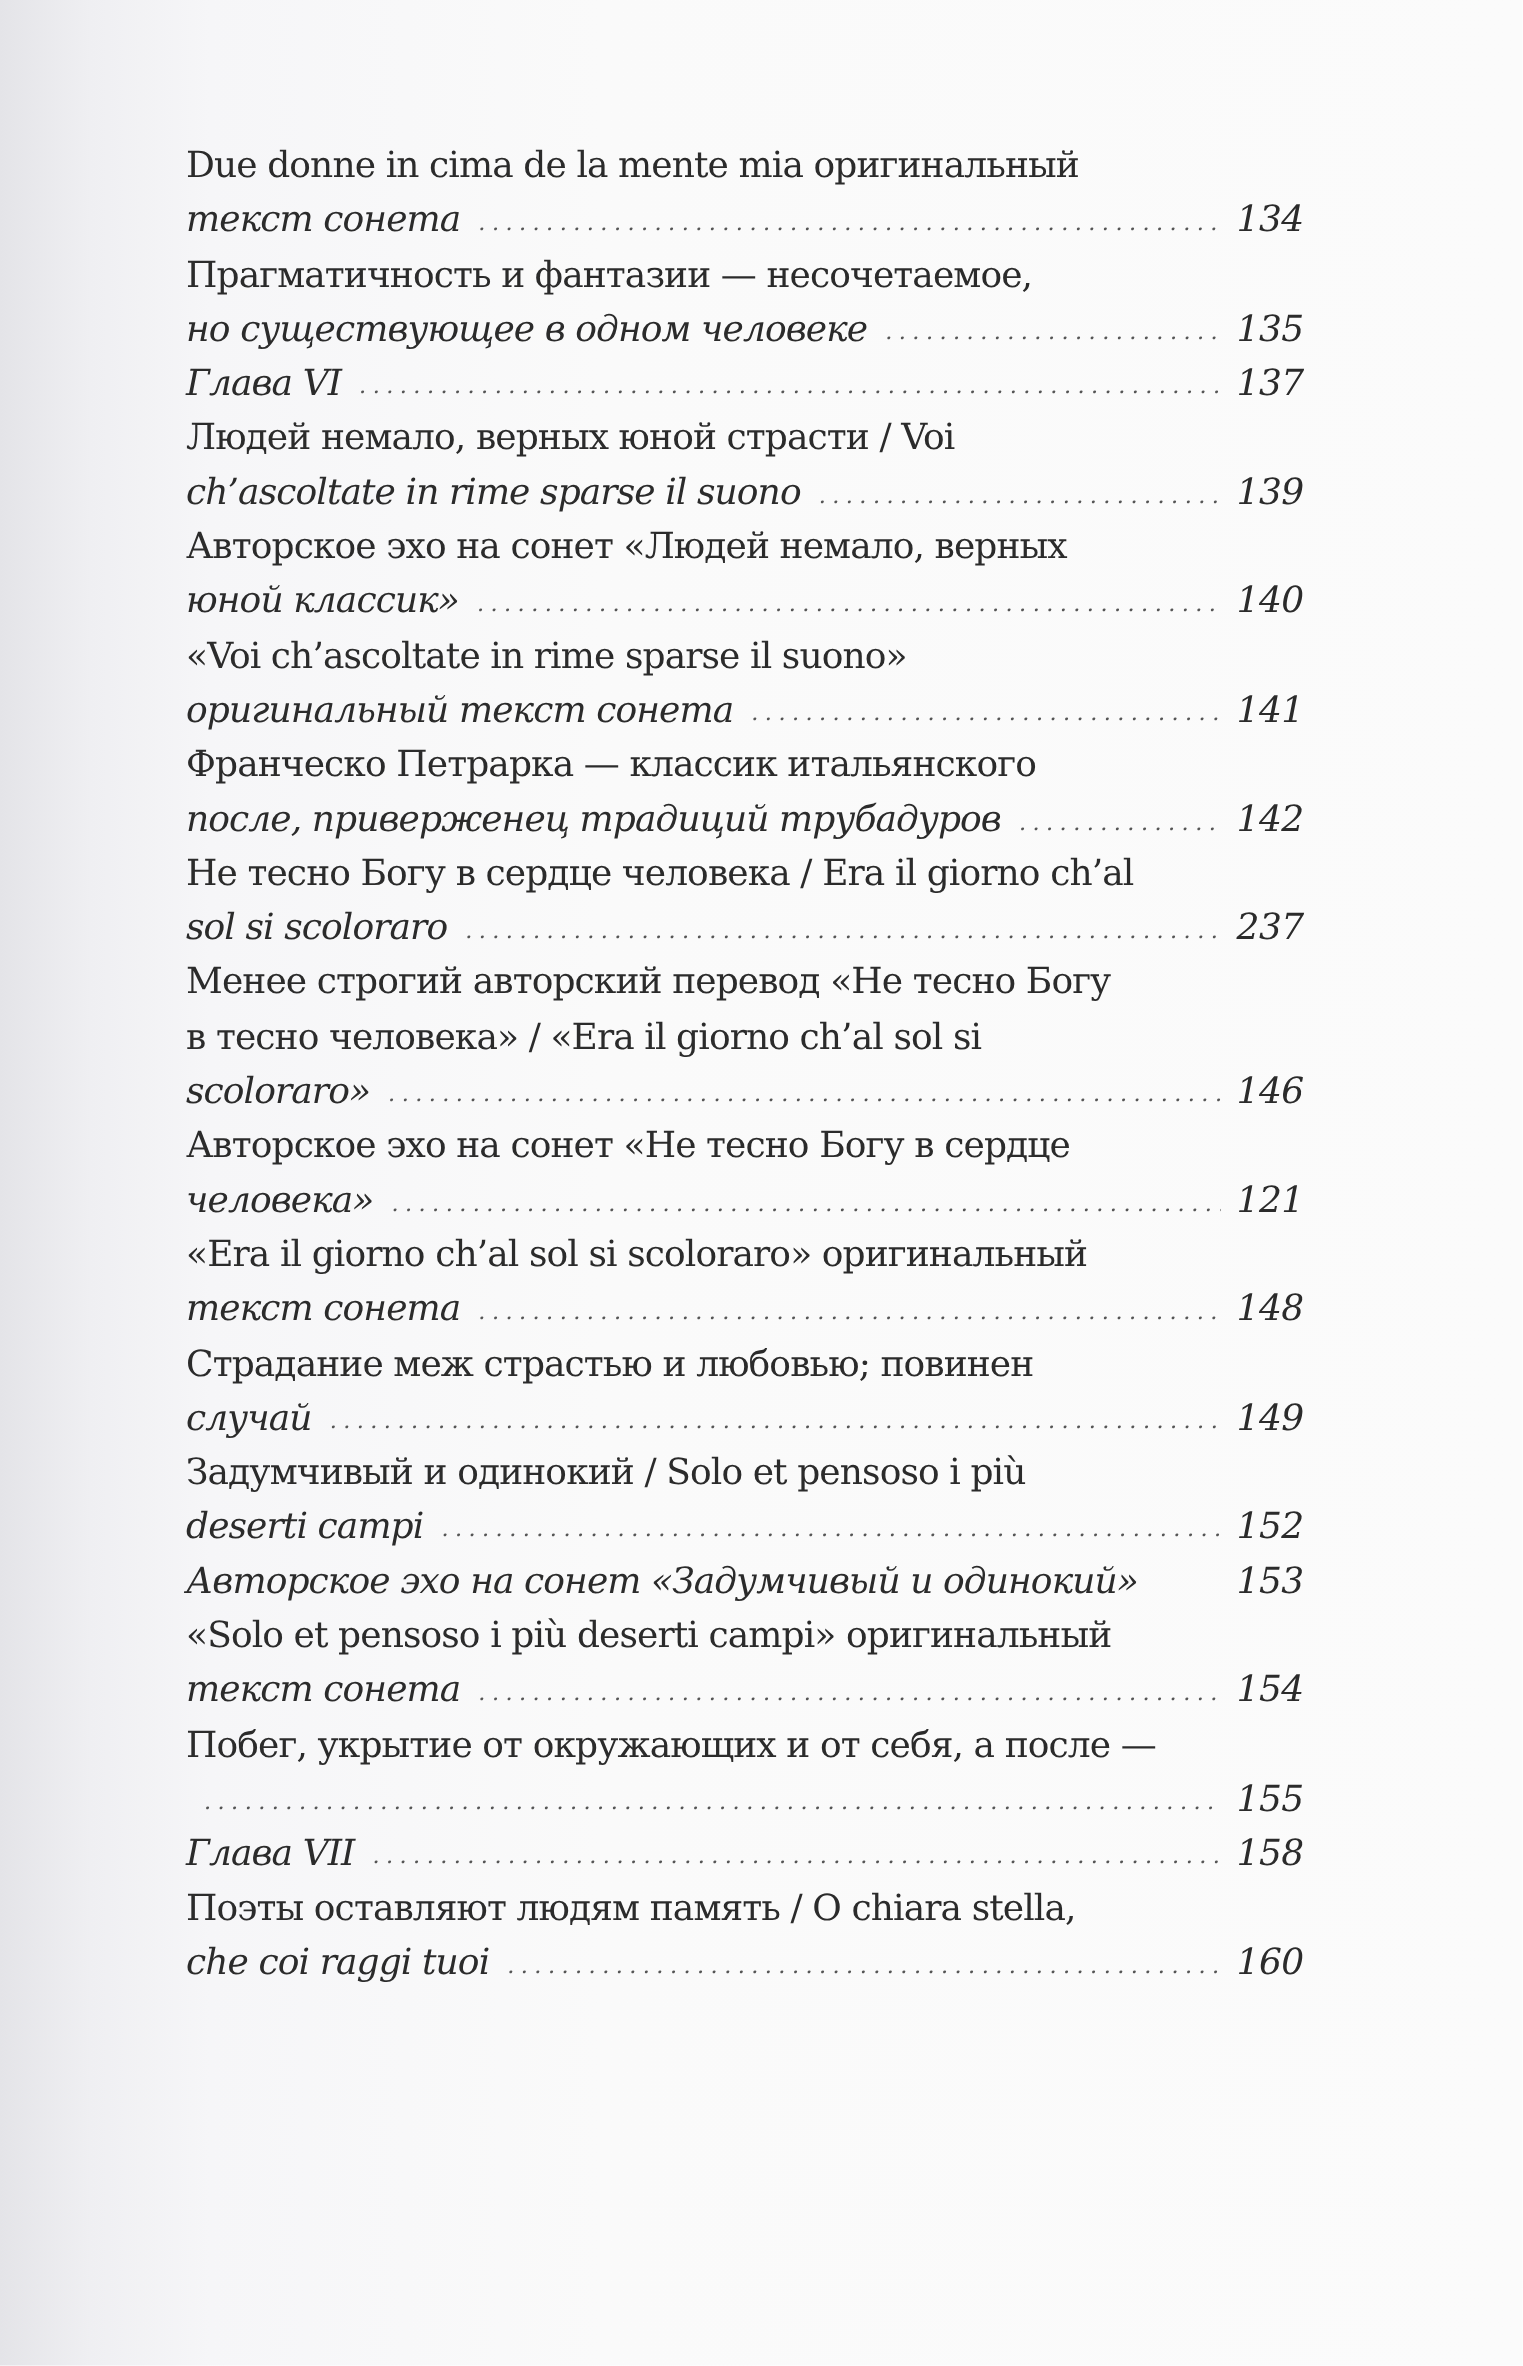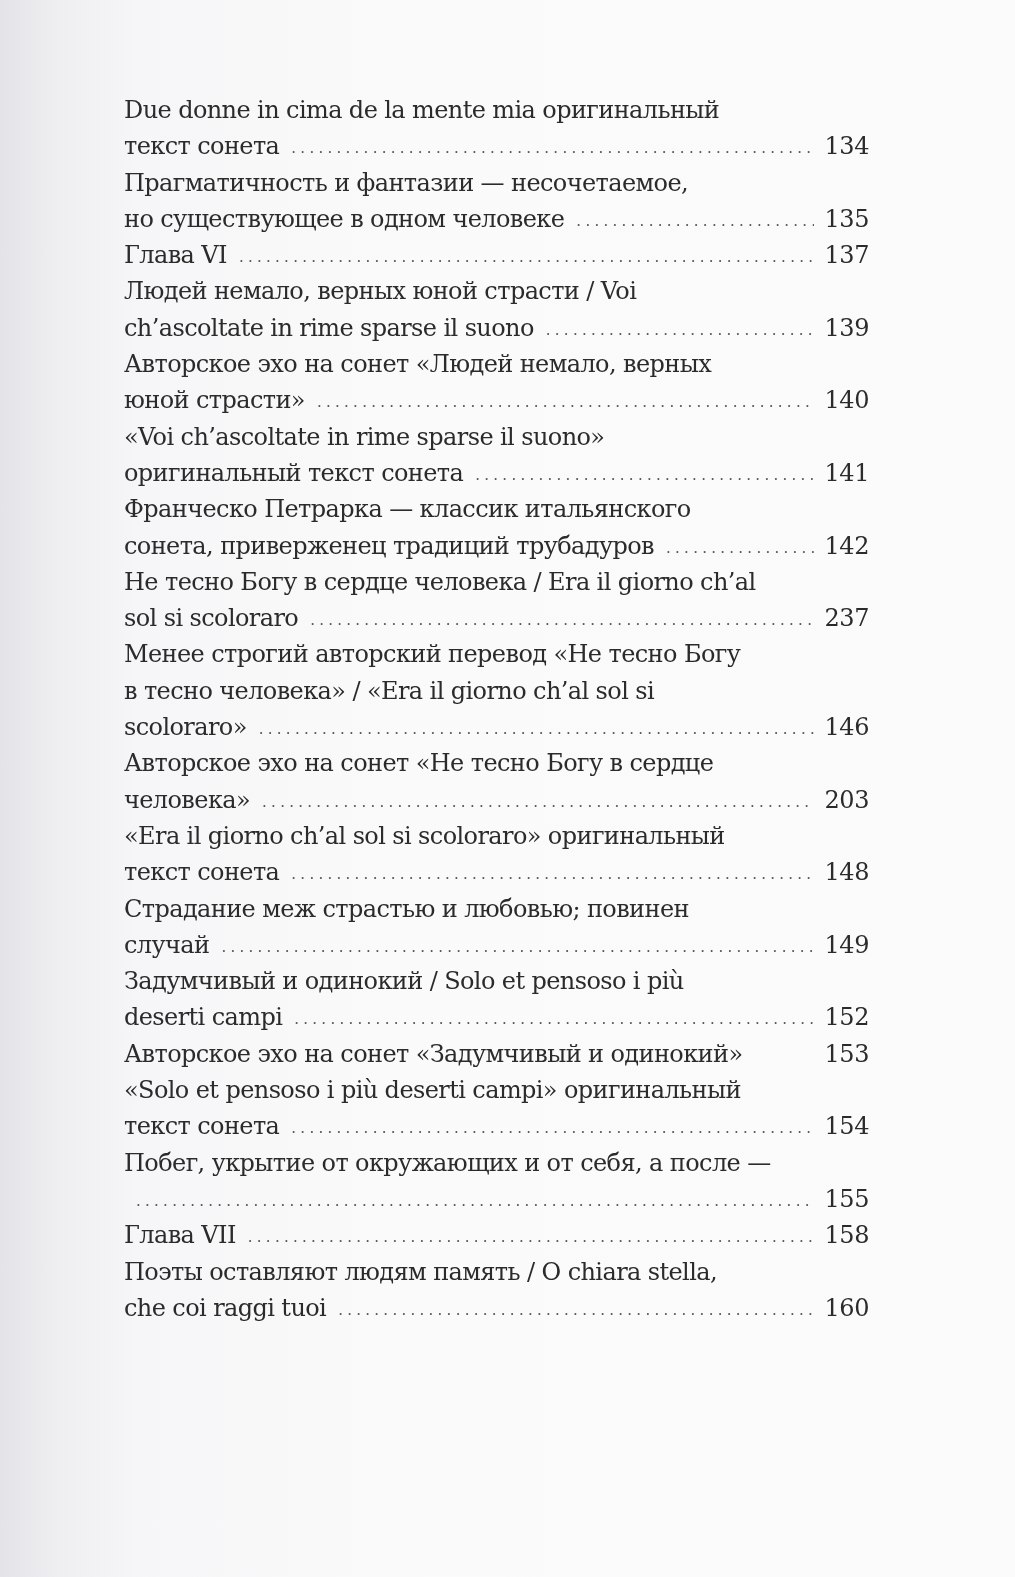--- a/index.html
+++ b/index.html
@@ -34,20 +34,21 @@
   .line {
     height: 36.3px;
     line-height: 36.3px;
     font-size: 24px;
     white-space: nowrap;
     letter-spacing: -0.6px;
   }
   .line.last {
     display: flex;
     align-items: baseline;
+    font-style: italic;
   }
   .line .text {
     flex: 0 0 auto;
   }
   .line .leader {
     flex: 1 1 auto;
     overflow: hidden;
     margin: 0 10px 0 12px;
     color: #555;
     letter-spacing: 3.2px;
@@ -102,37 +103,37 @@
         <div class="line"><span class="text">Людей немало, верных юной страсти / Voi</span></div>
         <div class="line last">
           <span class="text">ch’ascoltate in rime sparse il suono</span>
           <span class="leader"></span>
           <span class="page-num">139</span>
         </div>
       </div>
       <div class="toc-entry">
         <div class="line"><span class="text">Авторское эхо на сонет «Людей немало, верных</span></div>
         <div class="line last">
-          <span class="text">юной страсти»</span>
+          <span class="text">юной классик»</span>
           <span class="leader"></span>
           <span class="page-num">140</span>
         </div>
       </div>
       <div class="toc-entry">
         <div class="line"><span class="text">«Voi ch’ascoltate in rime sparse il suono»</span></div>
         <div class="line last">
           <span class="text">оригинальный текст сонета</span>
           <span class="leader"></span>
           <span class="page-num">141</span>
         </div>
       </div>
       <div class="toc-entry">
         <div class="line"><span class="text">Франческо Петрарка — классик итальянского</span></div>
         <div class="line last">
-          <span class="text">сонета, приверженец традиций трубадуров</span>
+          <span class="text">после, приверженец традиций трубадуров</span>
           <span class="leader"></span>
           <span class="page-num">142</span>
         </div>
       </div>
       <div class="toc-entry">
         <div class="line"><span class="text">Не тесно Богу в сердце человека / Era il giorno ch’al</span></div>
         <div class="line last">
           <span class="text">sol si scoloraro</span>
           <span class="leader"></span>
           <span class="page-num">237</span>
@@ -145,21 +146,21 @@
           <span class="text">scoloraro»</span>
           <span class="leader"></span>
           <span class="page-num">146</span>
         </div>
       </div>
       <div class="toc-entry">
         <div class="line"><span class="text">Авторское эхо на сонет «Не тесно Богу в сердце</span></div>
         <div class="line last">
           <span class="text">человека»</span>
           <span class="leader"></span>
-          <span class="page-num">203</span>
+          <span class="page-num">121</span>
         </div>
       </div>
       <div class="toc-entry">
         <div class="line"><span class="text">«Era il giorno ch’al sol si scoloraro» оригинальный</span></div>
         <div class="line last">
           <span class="text">текст сонета</span>
           <span class="leader"></span>
           <span class="page-num">148</span>
         </div>
       </div>

